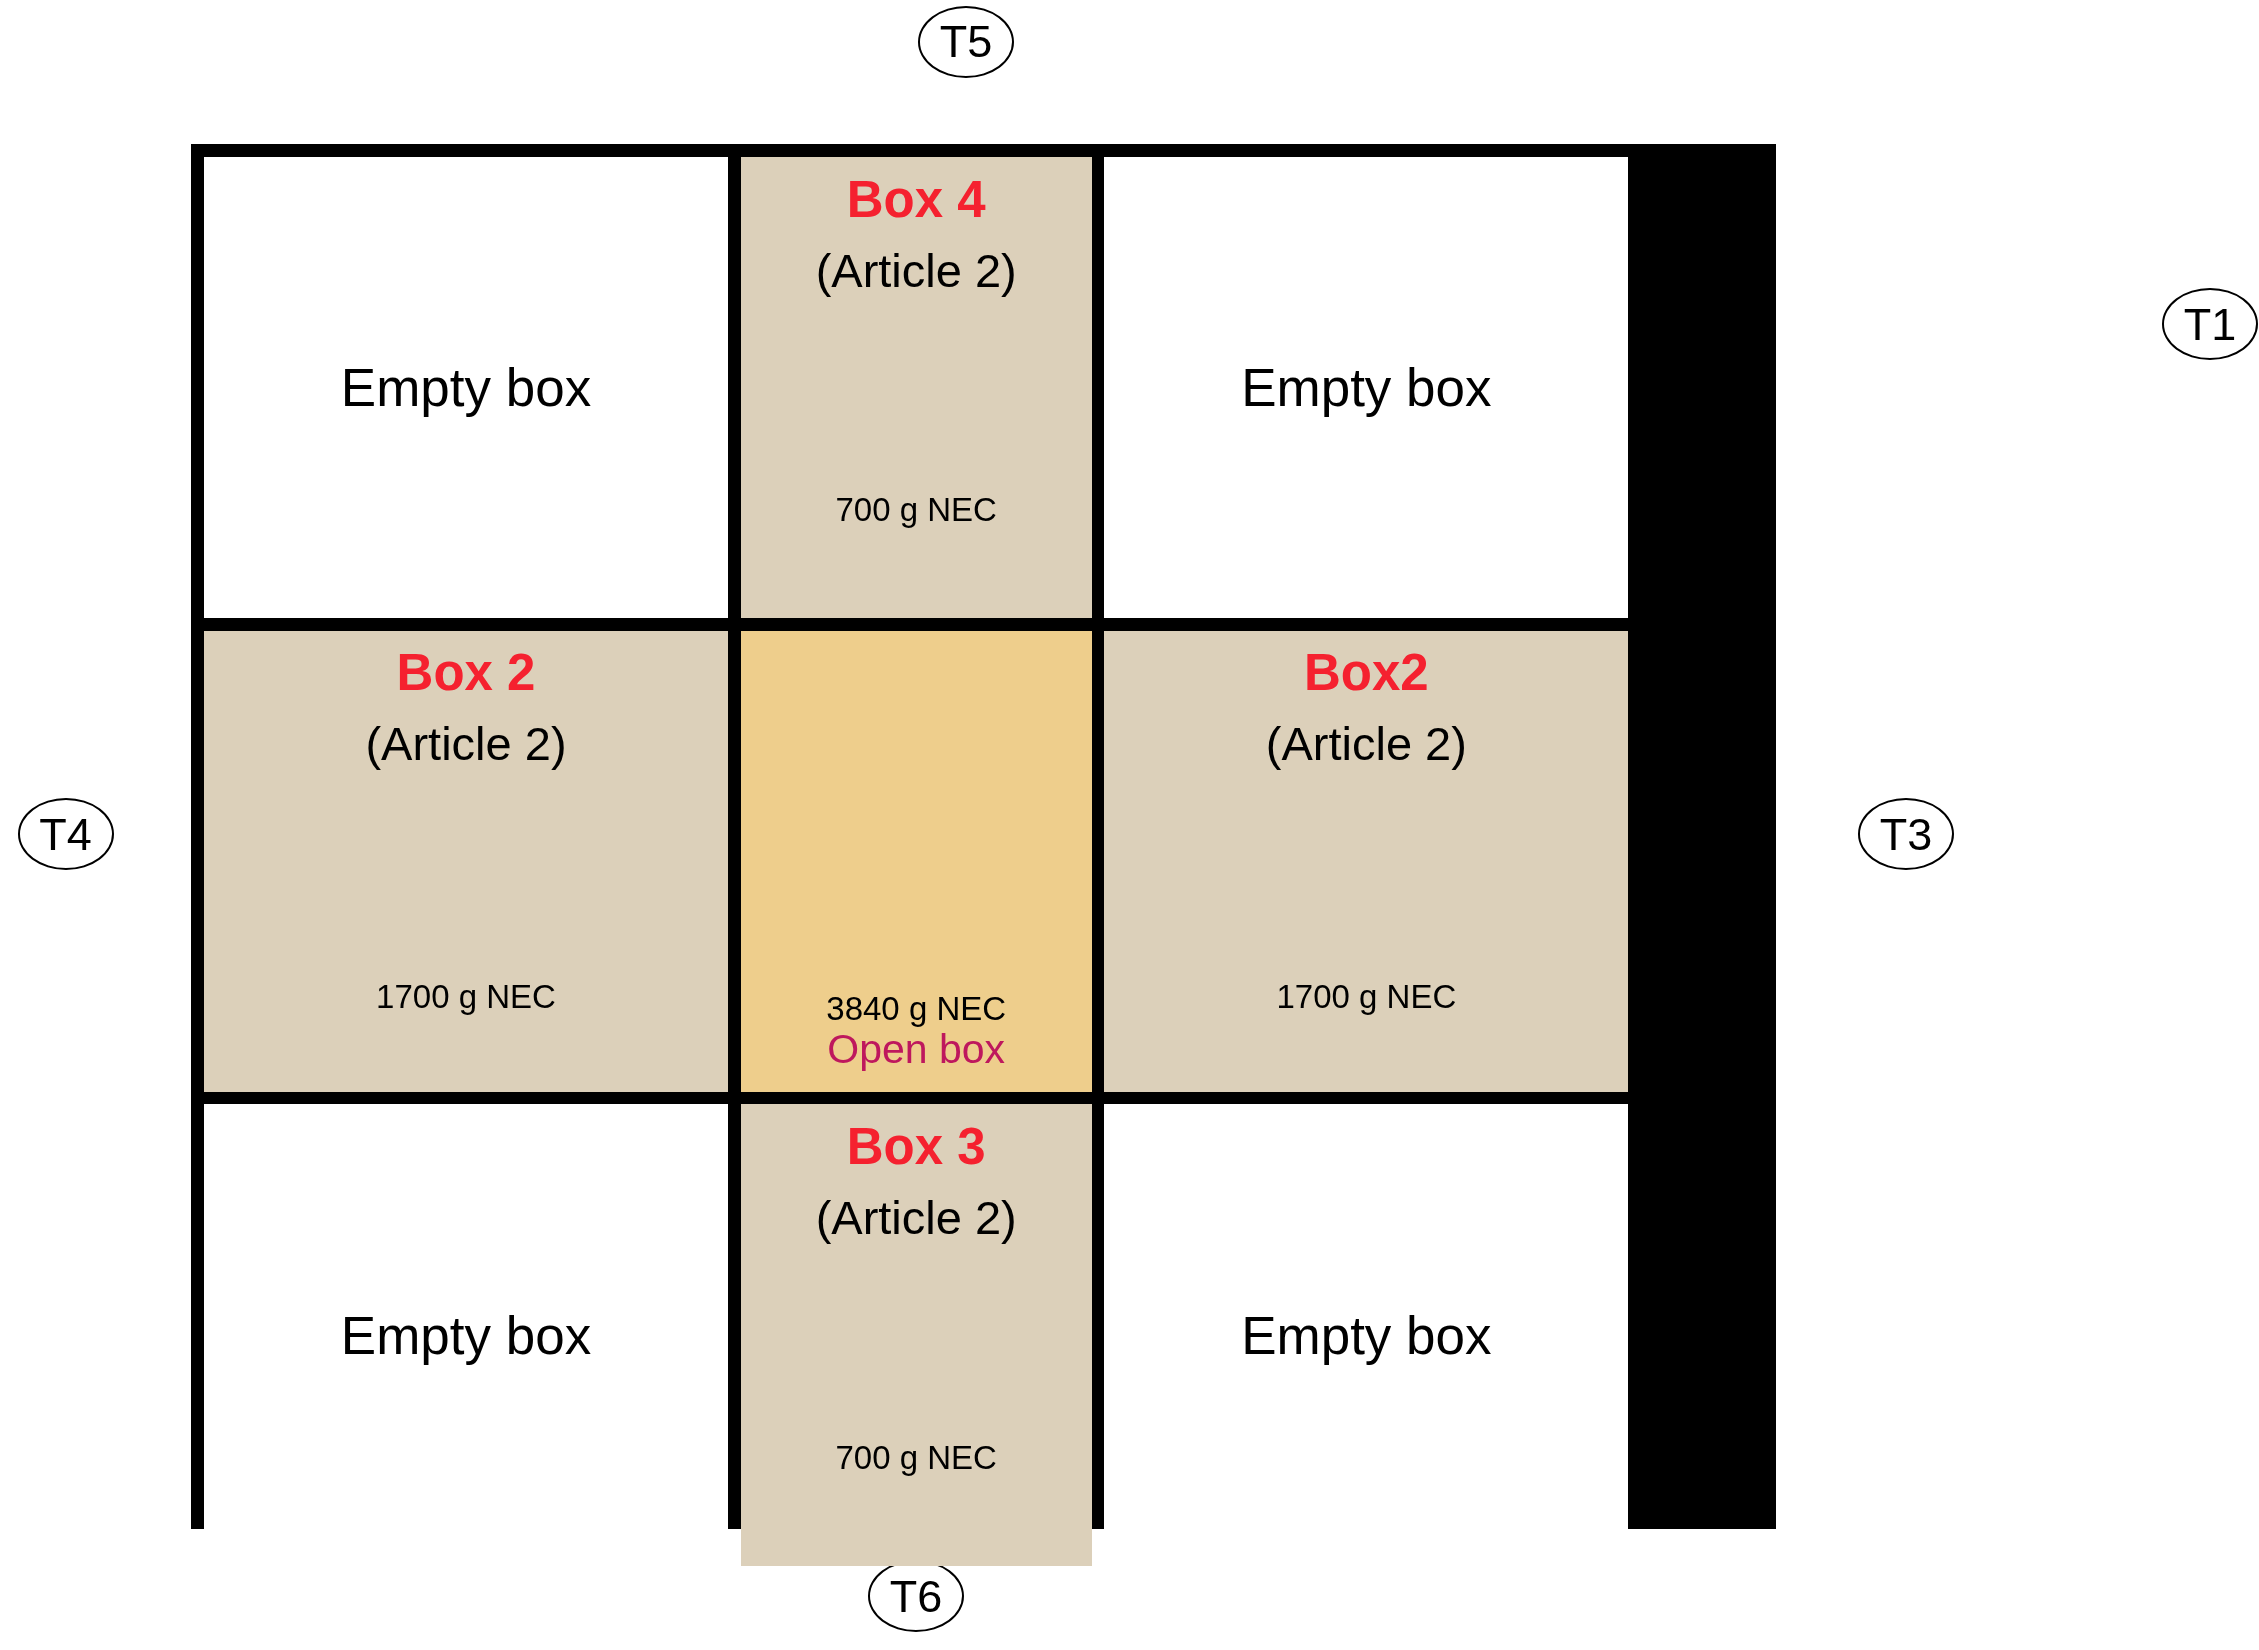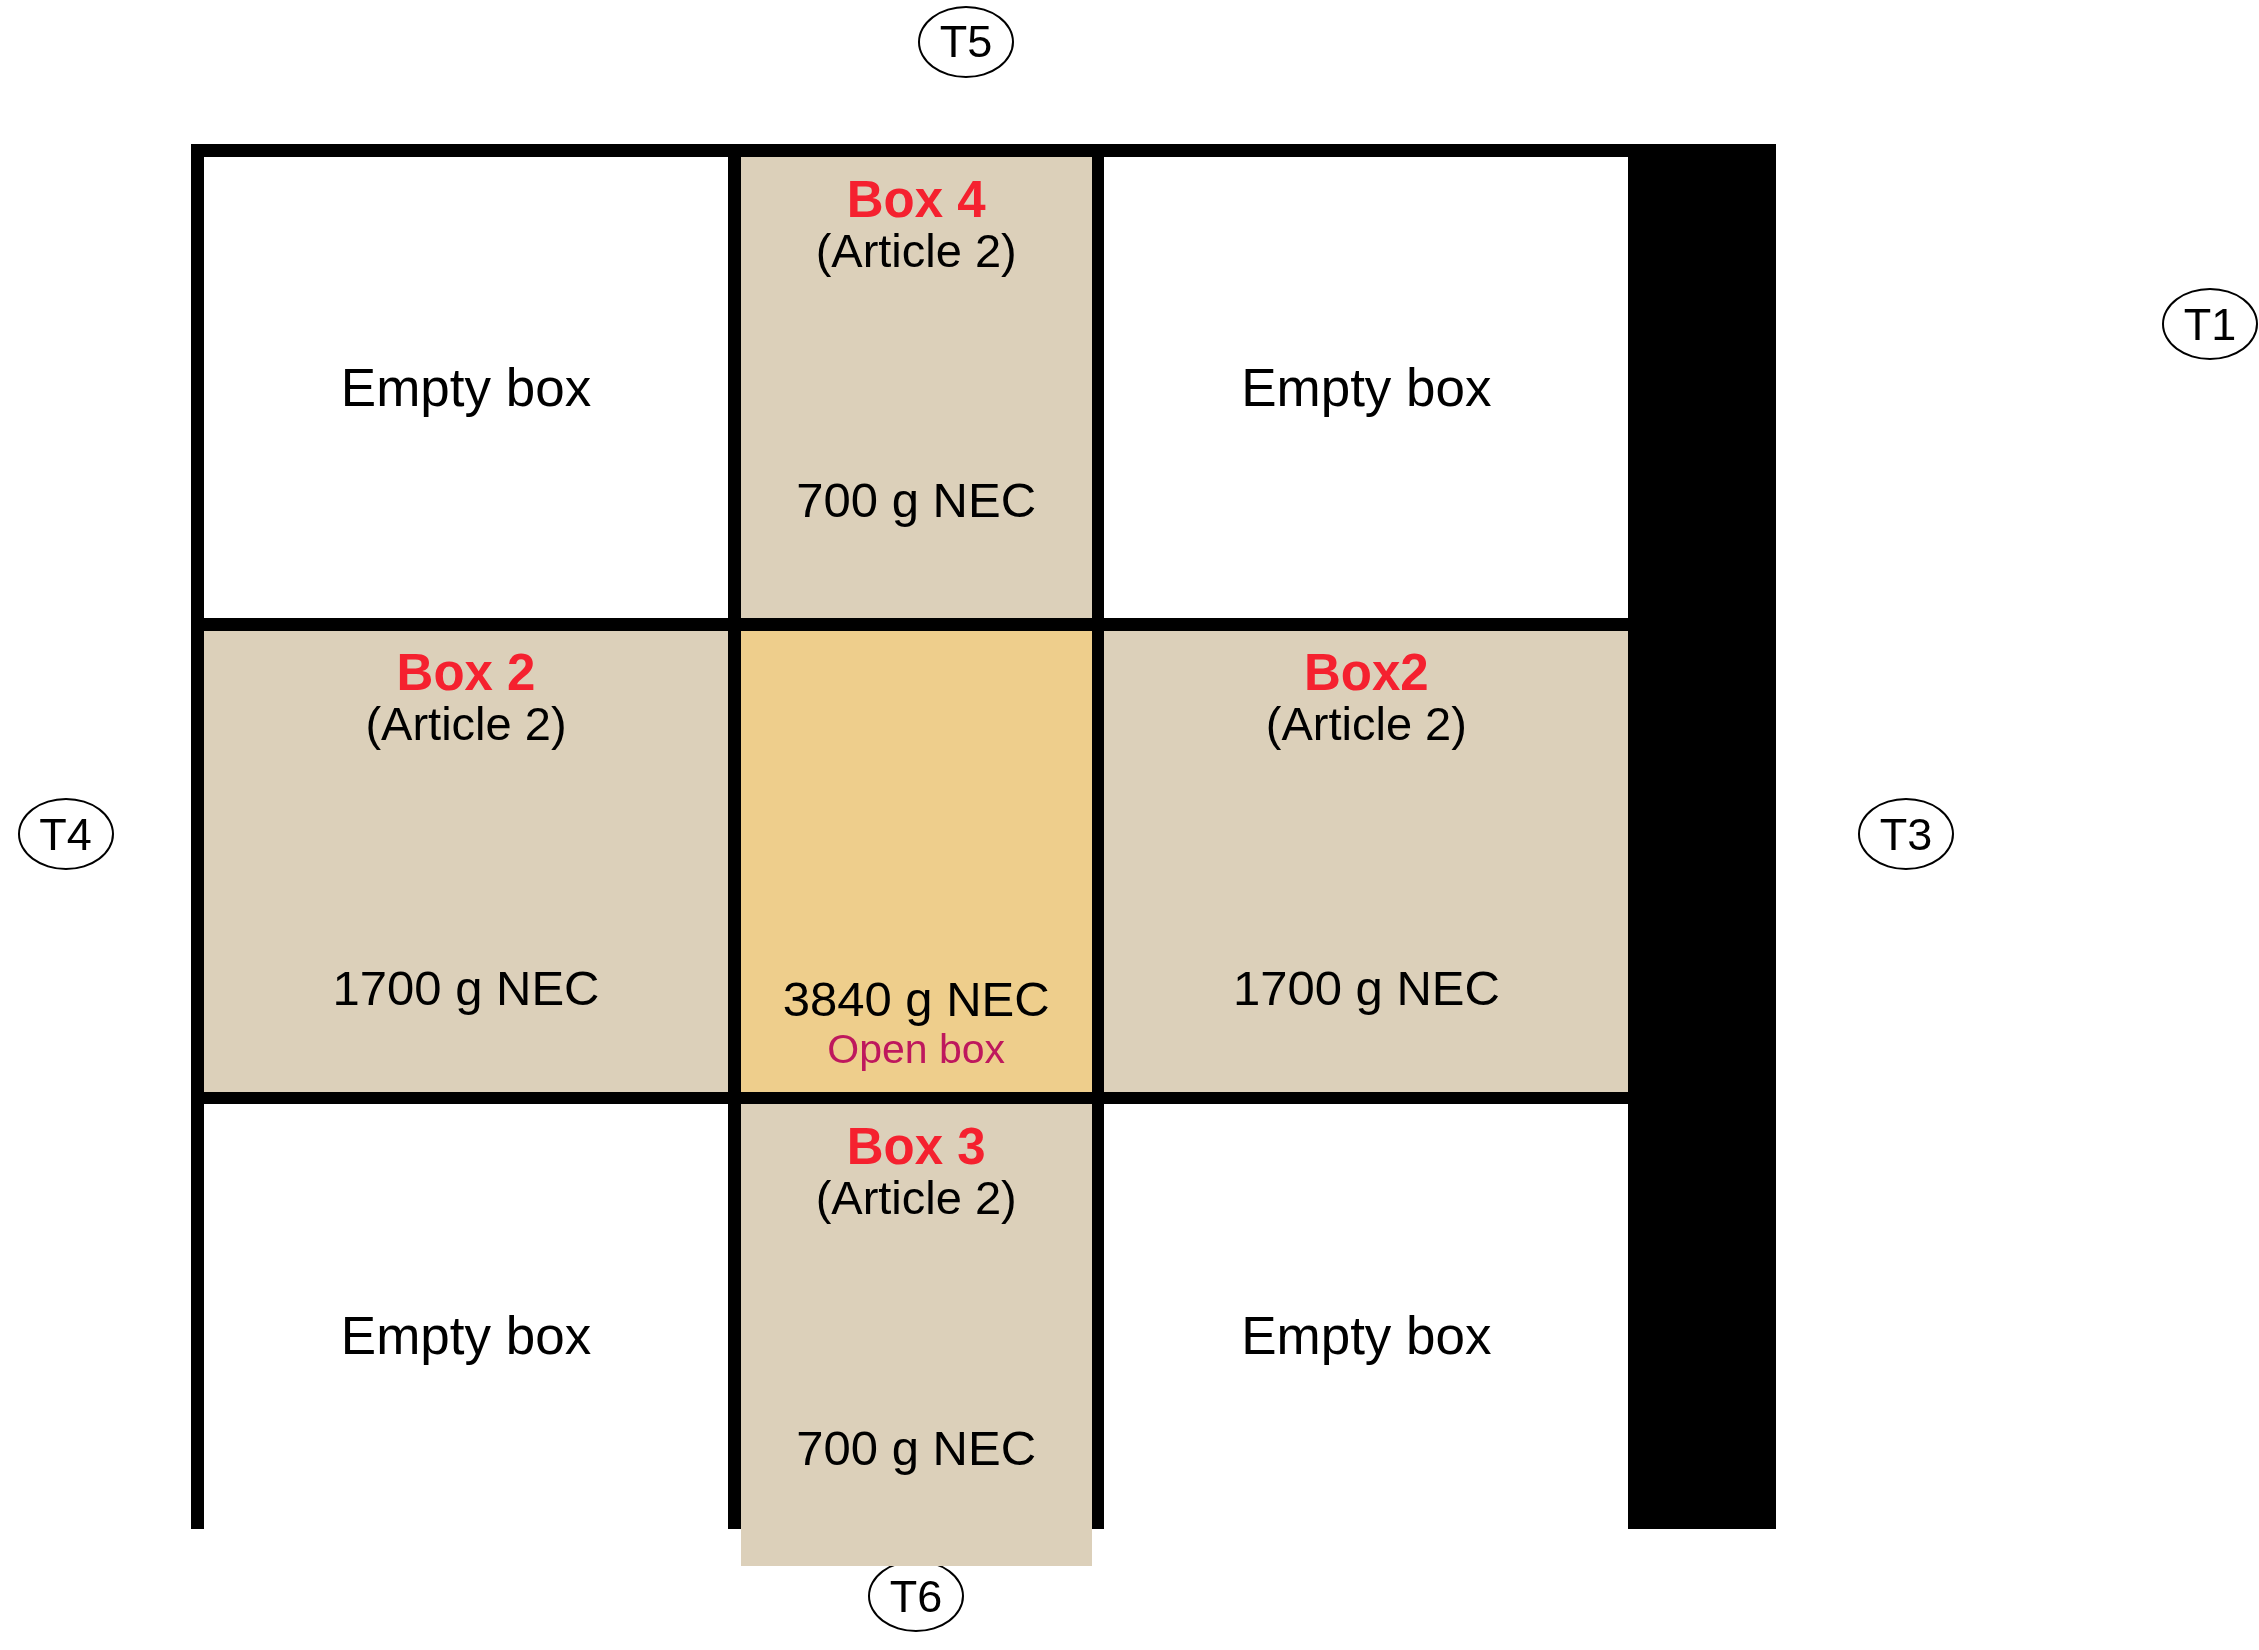--- a/index.html
+++ b/index.html
@@ -64,21 +64,21 @@
   }
   .cell-sub {
     color: #000000;
     font-size: 47px;
     line-height: 1.06;
     text-align: center;
     white-space: nowrap;
   }
   .cell-weight {
     color: #000000;
-    font-size: 49px;
+    font-size: 33px;
     line-height: 1.1;
     text-align: center;
     white-space: nowrap;
   }
   .cell-note {
     color: #be185d;
     font-size: 41px;
     line-height: 1.1;
     text-align: center;
     white-space: nowrap;
@@ -89,20 +89,21 @@
     text-align: center;
     white-space: nowrap;
   }
 
   
   .top-stack {
     margin-top: 15.6px;
     display: flex;
     flex-direction: column;
     align-items: center;
+    gap: 20px;
   }
   .bottom-stack {
     display: flex;
     flex-direction: column;
     align-items: center;
   }
   .spacer { flex: 1 1 auto; }
 
   
   .cell.article2 .bottom-stack { margin-bottom: 90px; }

